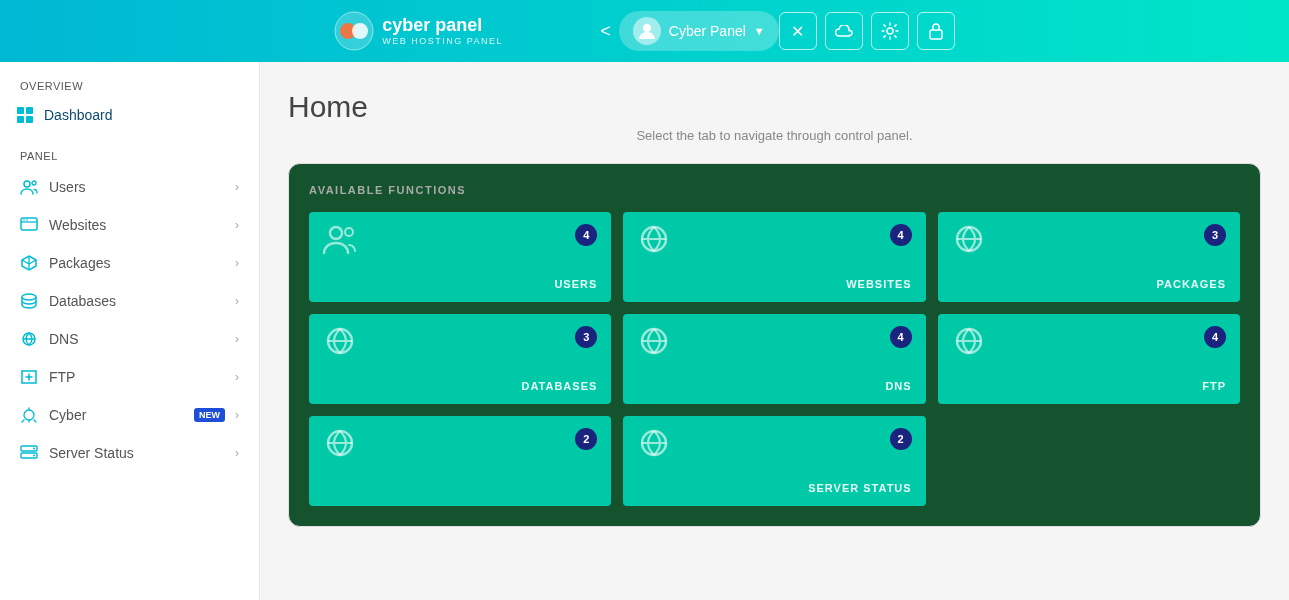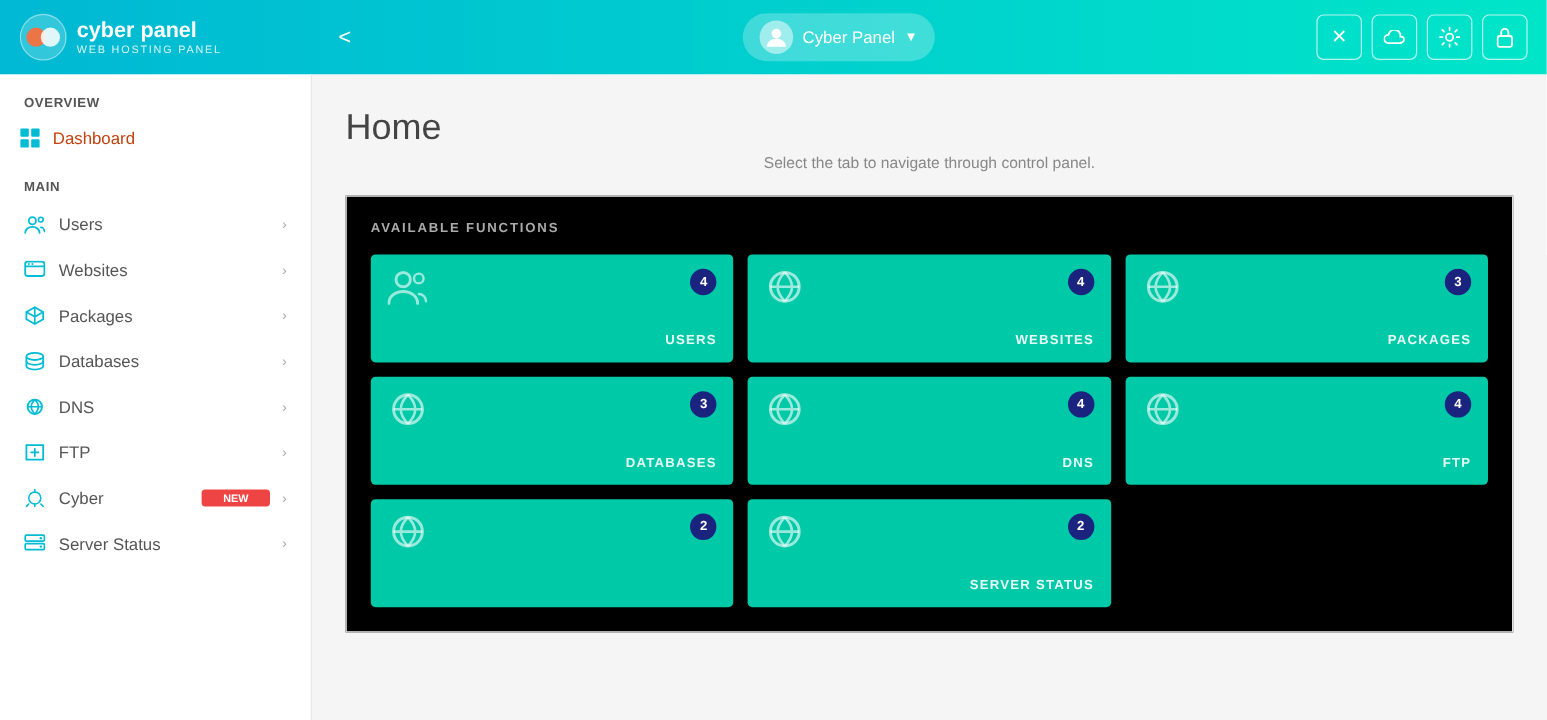--- a/index.html
+++ b/index.html
@@ -4,21 +4,21 @@
   <style>
     * { box-sizing: border-box; margin: 0; padding: 0; }
     body { font-family: 'Segoe UI', Tahoma, Geneva, Verdana, sans-serif; display: flex; flex-direction: column; height: 600px; width: 1289px; overflow: hidden; }
 
     
     .header {
       background: linear-gradient(90deg, #00b8d4 0%, #00e5c8 100%);
       height: 62px;
       display: flex;
       align-items: center;
-      justify-content: space-between;
+      justify-content: center;
       padding: 0 16px;
       flex-shrink: 0;
     }
     .header-left {
       display: flex;
       align-items: center;
       gap: 8px;
     }
     .logo-area {
       display: flex;
@@ -110,21 +110,21 @@
     .sidebar {
       width: 260px;
       background: white;
       border-right: 1px solid #e8e8e8;
       overflow-y: auto;
       flex-shrink: 0;
       padding-bottom: 20px;
     }
     .sidebar-section-title {
       font-size: 11px;
-      font-weight: 700;
+      font-weight: 400;
       color: #555;
       padding: 18px 20px 6px 20px;
       letter-spacing: 0.5px;
     }
     .sidebar-item {
       display: flex;
       align-items: center;
       padding: 9px 20px 9px 16px;
       cursor: pointer;
       color: #555;
@@ -145,34 +145,34 @@
       align-items: center;
       justify-content: center;
       color: #00bcd4;
       font-size: 16px;
     }
     .sidebar-item-chevron {
       color: #aaa;
       font-size: 12px;
     }
     .new-badge {
-      background: #ef4444;
+      background: #1d4ed8;
       color: white;
       font-size: 9px;
-      padding: 2px 18px;
+      padding: 2px 5px;
       border-radius: 3px;
       font-weight: 700;
       margin-right: 4px;
       margin-left: 16px;
     }
     .sidebar-dashboard {
       display: flex;
       align-items: center;
       padding: 8px 20px 8px 16px;
-      color: #c2410c;
+      color: #0c4a6e;
       font-size: 14px;
       gap: 10px;
     }
 
     
     .content {
       flex: 1;
       background: #f5f5f5;
       overflow-y: auto;
       padding: 28px 28px;
@@ -183,22 +183,22 @@
       color: #444;
       margin-bottom: 4px;
     }
     .page-subtitle {
       font-size: 13px;
       color: #888;
       margin-bottom: 20px;
       text-align: center;
     }
     .card {
-      background: #000000;
-      border-radius: 0;
+      background: #14532d;
+      border-radius: 12px;
       border: 1px solid #e0e0e0;
       padding: 20px;
     }
     .available-functions-title {
       font-size: 11px;
       color: #aaa;
       letter-spacing: 1.5px;
       text-transform: uppercase;
       margin-bottom: 16px;
       font-weight: 600;
@@ -318,21 +318,21 @@
     <div class="sidebar-dashboard">
       <svg width="18" height="18" viewBox="0 0 18 18" fill="none">
         <rect x="1" y="1" width="7" height="7" rx="1" fill="#00bcd4"></rect>
         <rect x="10" y="1" width="7" height="7" rx="1" fill="#00bcd4"></rect>
         <rect x="1" y="10" width="7" height="7" rx="1" fill="#00bcd4"></rect>
         <rect x="10" y="10" width="7" height="7" rx="1" fill="#00bcd4"></rect>
       </svg>
       <span>Dashboard</span>
     </div>
 
-    <div class="sidebar-section-title">MAIN</div>
+    <div class="sidebar-section-title">PANEL</div>
 
     <div class="sidebar-item">
       <div class="sidebar-item-left">
         <span class="sidebar-item-icon">
           <svg width="18" height="16" viewBox="0 0 18 16" fill="none">
               <circle cx="7" cy="5" r="3" stroke="#00bcd4" stroke-width="1.5"></circle>
               <path d="M1 15c0-3 2.7-5 6-5s6 2 6 5" stroke="#00bcd4" stroke-width="1.5" stroke-linecap="round"></path>
               <circle cx="14" cy="4" r="2" stroke="#00bcd4" stroke-width="1.3"></circle>
               <path d="M17 14c0-2-1.3-3.5-3-3.5" stroke="#00bcd4" stroke-width="1.3" stroke-linecap="round"></path>
             </svg>

